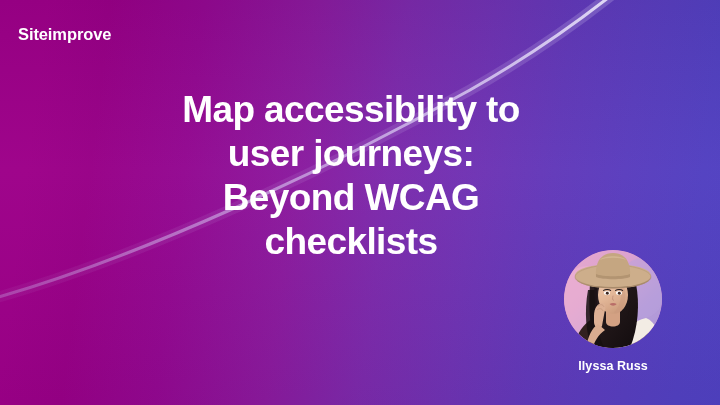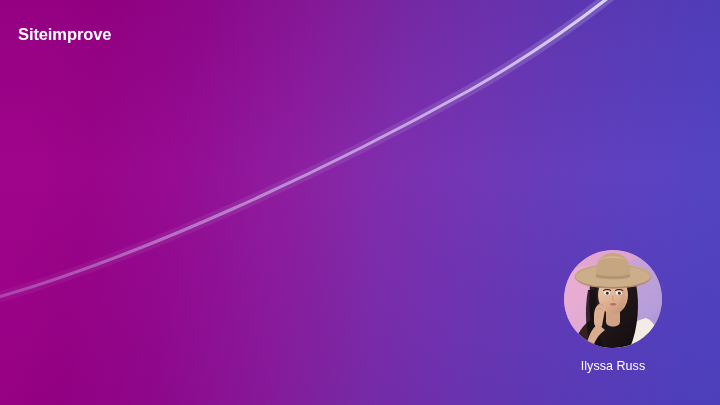--- a/index.html
+++ b/index.html
@@ -90,21 +90,21 @@
     border-radius: 50%;
     overflow: hidden;
     position: relative;
     background: #cf8fc8;
   }
   .avatar svg { display: block; width: 98px; height: 98px; }
   .speaker-name {
     margin-top: 12px;
     color: #ffffff;
     font-size: 12.5px;
-    font-weight: 400;
+    font-weight: 700;
     letter-spacing: 0.05px;
     line-height: 1;
     white-space: nowrap;
   }
 </style>
 </head>
 <body>
 
 <div id="slide">
 
@@ -126,20 +126,24 @@
           <stop offset="100%" stop-color="#ece5fc" stop-opacity="0.20"></stop>
         </linearGradient>
       </defs>
       <path d="M -12 300 C 140 258, 330 168, 470 90 C 530 56, 578 22, 618 -10" fill="none" stroke="url(#swooshGlow)" stroke-width="11" stroke-linecap="round"></path>
       <path d="M -12 300 C 140 258, 330 168, 470 90 C 530 56, 578 22, 618 -10" fill="none" stroke="url(#swooshGrad)" stroke-width="3.1" stroke-linecap="round"></path>
     </svg>
   </div>
 
   <div class="logo">Siteimprove</div>
 
+  <div class="title">Map accessibility to
+user journeys:
+Beyond WCAG
+checklists</div>
 
   <div class="speaker">
     <div class="avatar">
       <svg viewBox="0 0 98 98" xmlns="http://www.w3.org/2000/svg" aria-hidden="true">
         <defs>
           <linearGradient id="avBg" x1="0" y1="0" x2="1" y2="1">
             <stop offset="0%" stop-color="#e8a9cd"></stop>
             <stop offset="35%" stop-color="#dca3cf"></stop>
             <stop offset="70%" stop-color="#b79cd9"></stop>
             <stop offset="100%" stop-color="#a895d6"></stop>

